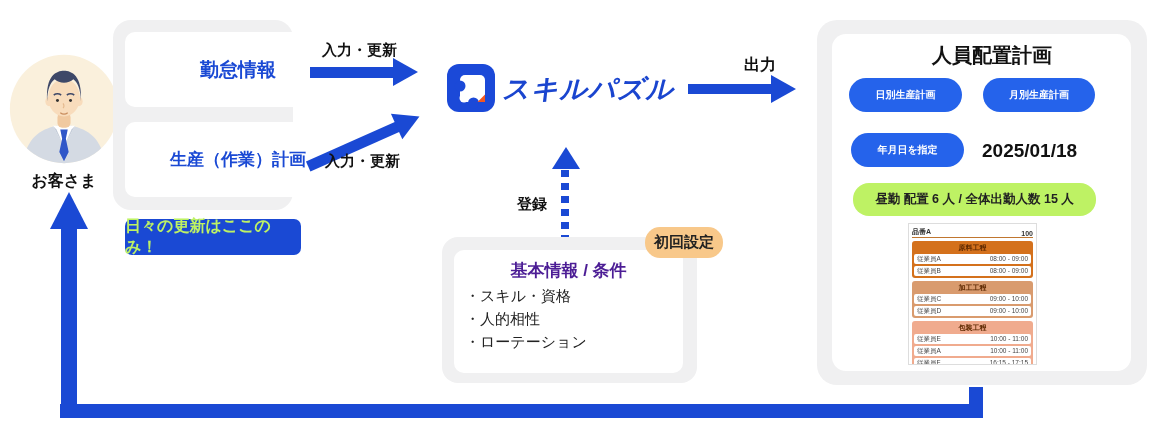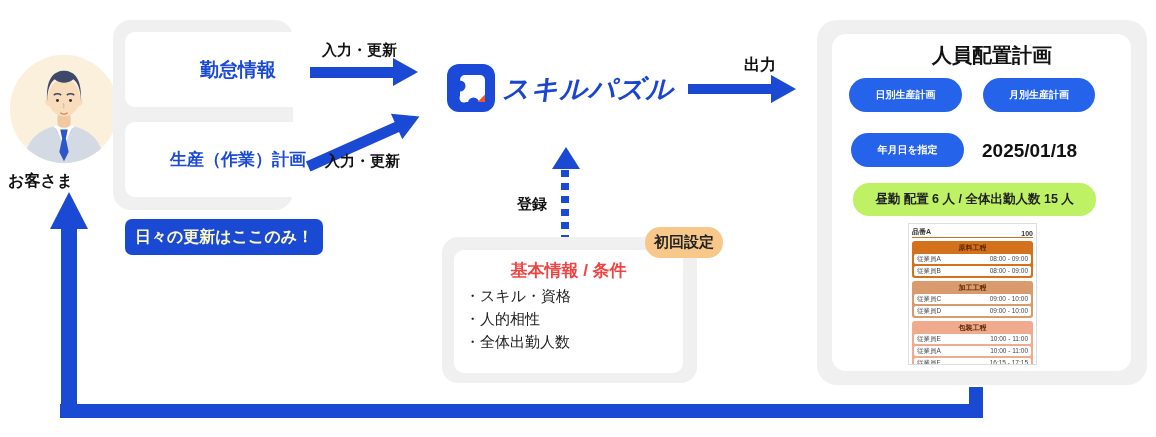--- a/index.html
+++ b/index.html
@@ -4,30 +4,30 @@
 <style>
   html,body{margin:0;padding:0;background:#fff;}
   body{font-family:"Liberation Sans","DejaVu Sans",sans-serif;}
   .canvas{position:relative;width:1156px;height:437px;background:#fff;overflow:hidden;}
 
   
   .abs{position:absolute;}
 
   
   .avatar{left:8px;top:53px;width:112px;height:112px;}
-  .customer-label{left:8px;top:171px;width:112px;text-align:left;font-size:16px;font-weight:bold;color:#111;}
+  .customer-label{left:8px;top:171px;width:112px;text-align:center;font-size:16px;font-weight:bold;color:#111;}
 
   
   .daily-box{left:113px;top:20px;width:180px;height:190px;background:#f0f0f1;border-radius:18px;}
   .card{position:absolute;left:12px;width:170px;height:75px;background:#fff;border-radius:10px;
         display:flex;align-items:center;justify-content:center;color:#1a49d4;font-weight:bold;padding-left:28px;}
   .card1{top:12px;font-size:19px;}
   .card2{top:102px;font-size:17px;}
-  .daily-badge{left:125px;top:219px;width:198px;height:36px;background:#1a49d4;border-radius:7px;
-        display:flex;align-items:center;justify-content:center;color:#fef9c3;font-size:16px;font-weight:bold;}
+  .daily-badge{left:125px;top:219px;width:176px;height:36px;background:#1a49d4;border-radius:7px;
+        display:flex;align-items:center;justify-content:center;color:#bef264;font-size:16px;font-weight:bold;}
 
   
   .shaft{position:absolute;background:#1a49d4;}
   .head-right{position:absolute;width:0;height:0;border-top:14px solid transparent;
         border-bottom:14px solid transparent;border-left:25px solid #1a49d4;}
   .arrow-label{position:absolute;font-size:15px;font-weight:bold;color:#111;white-space:nowrap;}
 
   .arrow1-shaft{left:310px;top:67px;width:84px;height:11px;}
   .arrow1-head{left:393px;top:58px;}
   .label-input-top{left:322px;top:41px;}
@@ -56,21 +56,21 @@
         border-right:19px solid transparent;border-bottom:37px solid #1a49d4;position:absolute;}
 
   
   .logo-icon{left:447px;top:64px;width:48px;height:48px;}
   .logo-text{left:502px;top:71px;font-size:27px;font-weight:900;font-style:italic;
         color:#1a45cf;letter-spacing:1px;white-space:nowrap;}
 
   
   .setup-outer{left:442px;top:237px;width:255px;height:146px;background:#f0f0f1;border-radius:16px;}
   .setup-inner{left:454px;top:250px;width:229px;height:123px;background:#fff;border-radius:10px;}
-  .setup-title{left:454px;top:259px;width:229px;text-align:center;font-size:17px;font-weight:bold;color:#ef4444;}
+  .setup-title{left:454px;top:259px;width:229px;text-align:center;font-size:17px;font-weight:bold;color:#4c1d95;}
   .setup-items{left:465px;top:284px;font-size:15px;color:#222;line-height:23px;}
   .setup-badge{left:645px;top:227px;width:78px;height:31px;background:#f8c88a;border-radius:15px;
         display:flex;align-items:center;justify-content:center;font-size:15px;font-weight:bold;color:#222;}
 
   
   .plan-outer{left:817px;top:20px;width:330px;height:365px;background:#f0f0f1;border-radius:20px;}
   .plan-inner{left:832px;top:34px;width:299px;height:337px;background:#fff;border-radius:14px;}
   .plan-title{left:832px;top:42px;width:320px;text-align:center;font-size:20px;font-weight:bold;color:#111;}
   .pill{position:absolute;height:34px;background:#2563eb;border-radius:17px;display:flex;
         align-items:center;justify-content:center;color:#fff;font-size:10px;font-weight:bold;}
@@ -161,21 +161,21 @@
   <div class="abs register-head"></div>
   <div class="abs register-dashes"></div>
   <div class="arrow-label label-register">登録</div>
 
   <div class="abs setup-outer"></div>
   <div class="abs setup-inner"></div>
   <div class="abs setup-title">基本情報 / 条件</div>
   <div class="abs setup-items">
     <div>・スキル・資格</div>
     <div>・人的相性</div>
-    <div>・全体出勤人数</div>
+    <div>・ローテーション</div>
   </div>
   <div class="abs setup-badge">初回設定</div>
 
   <div class="abs plan-outer"></div>
   <div class="abs plan-inner"></div>
   <div class="abs plan-title">人員配置計画</div>
   <div class="pill pill-day">日別生産計画</div>
   <div class="pill pill-month">月別生産計画</div>
   <div class="pill pill-date">年月日を指定</div>
   <div class="abs date-value">2025/01/18</div>

